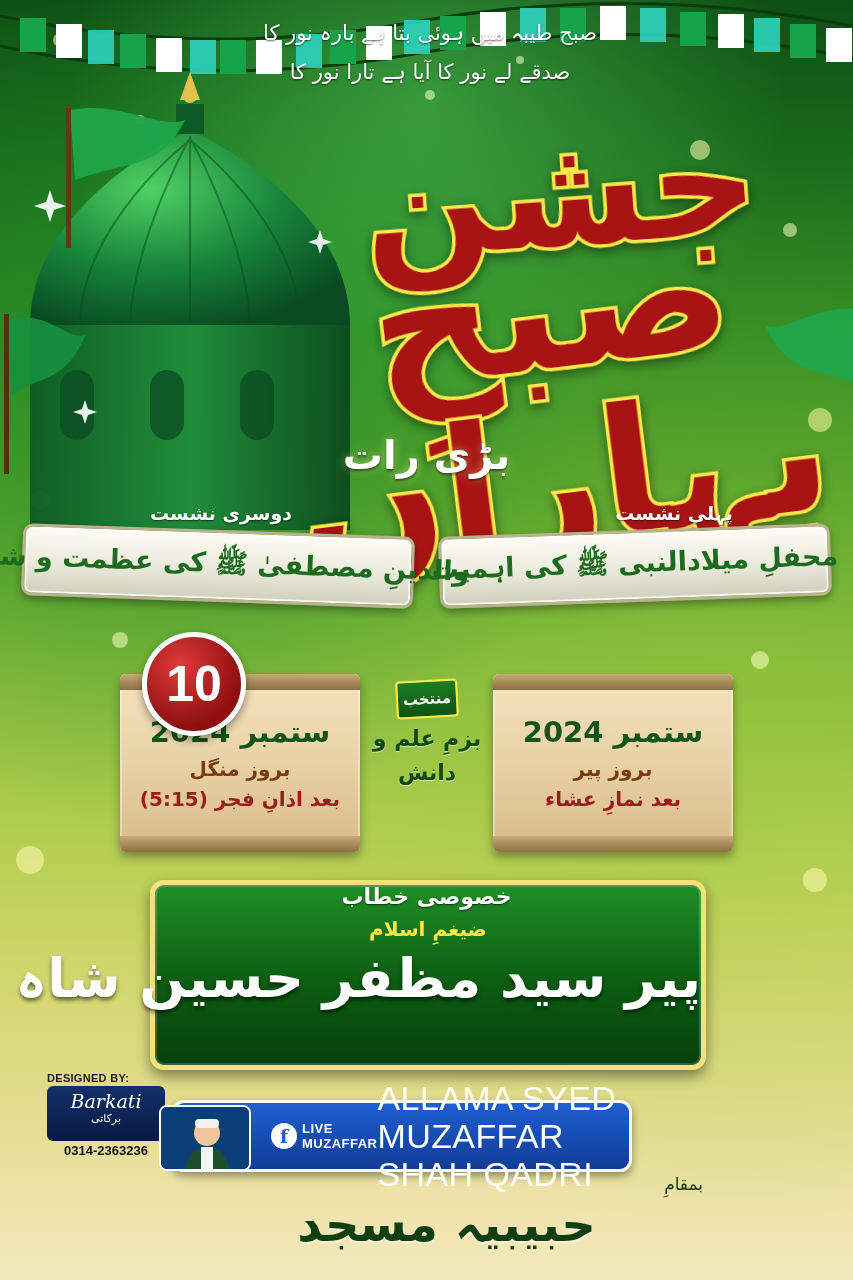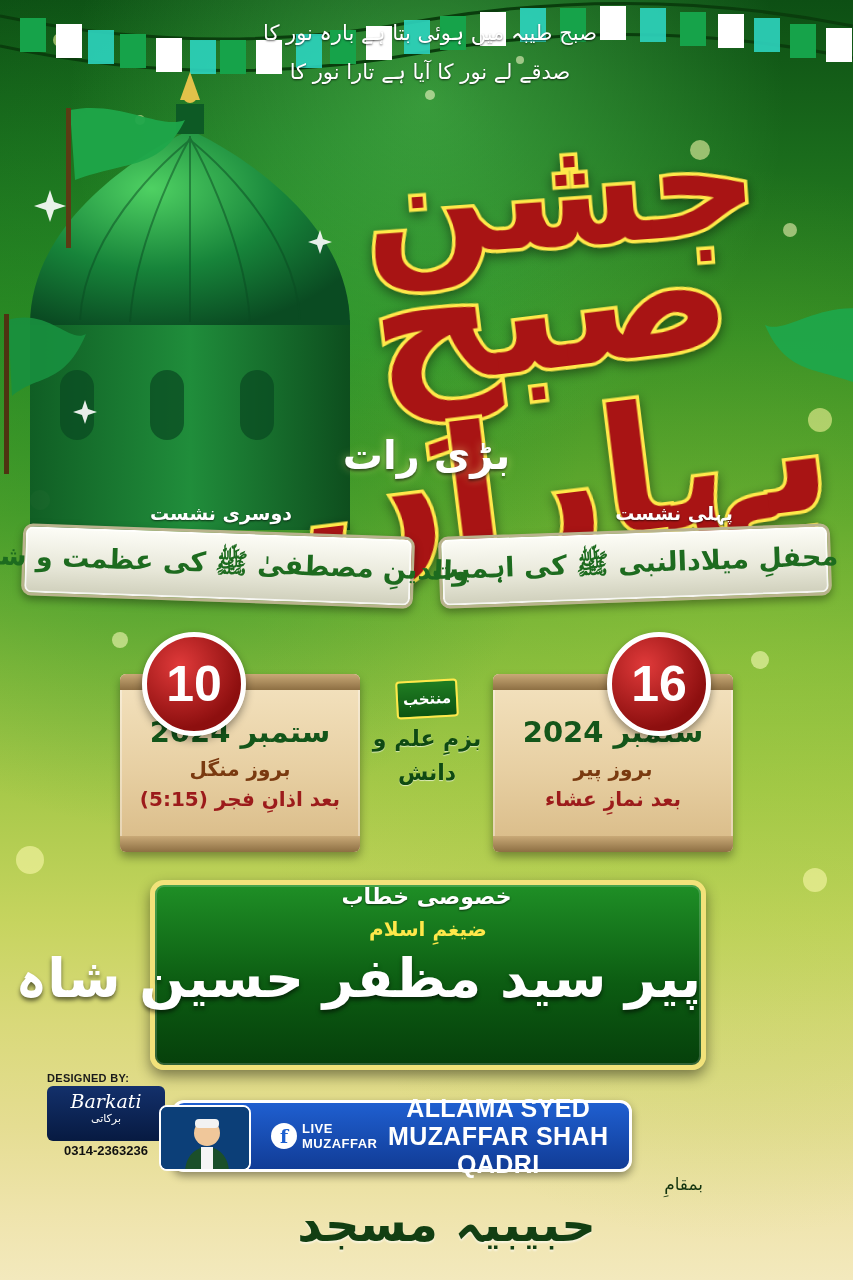--- a/index.html
+++ b/index.html
@@ -256,22 +256,22 @@
     margin-left: 96px; color: #ffffff;
   }
   .fb-circle {
     width: 26px; height: 26px; border-radius: 50%;
     background: #ffffff; color: #1b5fd0;
     display: flex; align-items: center; justify-content: center;
     font-family: "DejaVu Serif", serif; font-weight: bold; font-size: 19px;
   }
   .live-text { font-size: 13px; font-weight: bold; letter-spacing: 0.5px; }
   .live-name {
-    flex: 1; text-align: center; color: #ffffff;
-    font-size: 25px; font-weight: bold; line-height: 1.12;
+    flex: 1; text-align: left; color: #ffffff;
+    font-size: 34px; font-weight: normal; line-height: 1.12;
     letter-spacing: 0.4px; padding-right: 10px;
   }
 
   
   .venue {
     position: absolute; left: 0; top: 1196px; width: 853px;
     text-align: center; direction: rtl; margin-left: 20px;
   }
   .venue-main {
     font-family: "DejaVu Sans", sans-serif; font-size: 48px; font-weight: bold;
@@ -422,21 +422,20 @@
   </div>
 
   <div class="scrolls">
     <div class="scroll right">
       <div class="scroll-inner">
         <div class="scroll-date">ستمبر 2024</div>
         <div class="scroll-day">بروز پیر</div>
         <div class="scroll-time">بعد نمازِ عشاء</div>
       </div>
     </div>
-    <div class="daybadge right">16</div>
 
     <div class="scroll left">
       <div class="scroll-inner">
         <div class="scroll-date">ستمبر 2024</div>
         <div class="scroll-day">بروز منگل</div>
         <div class="scroll-time">بعد اذانِ فجر (5:15)</div>
       </div>
     </div>
     <div class="daybadge left">10</div>
   </div>

